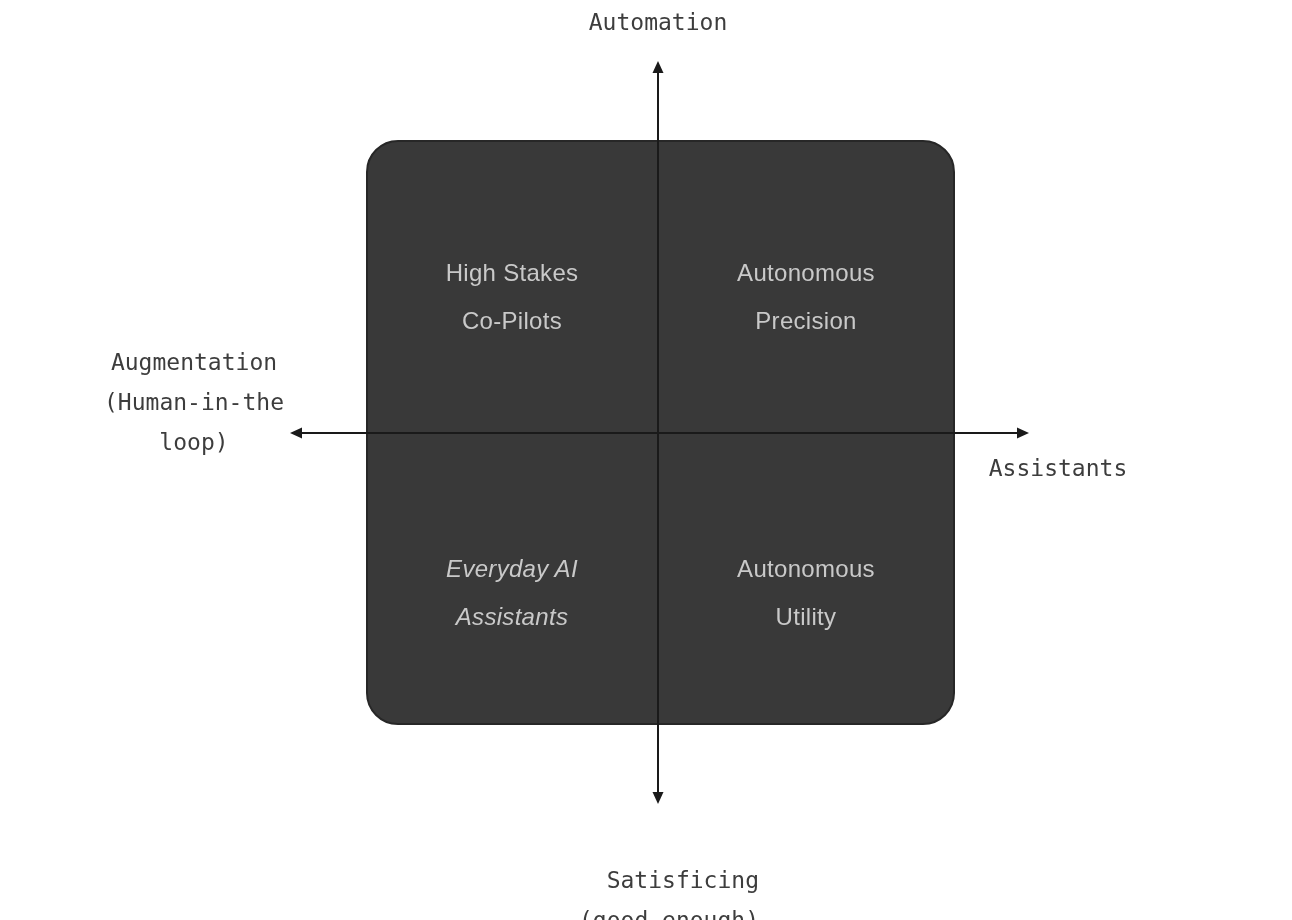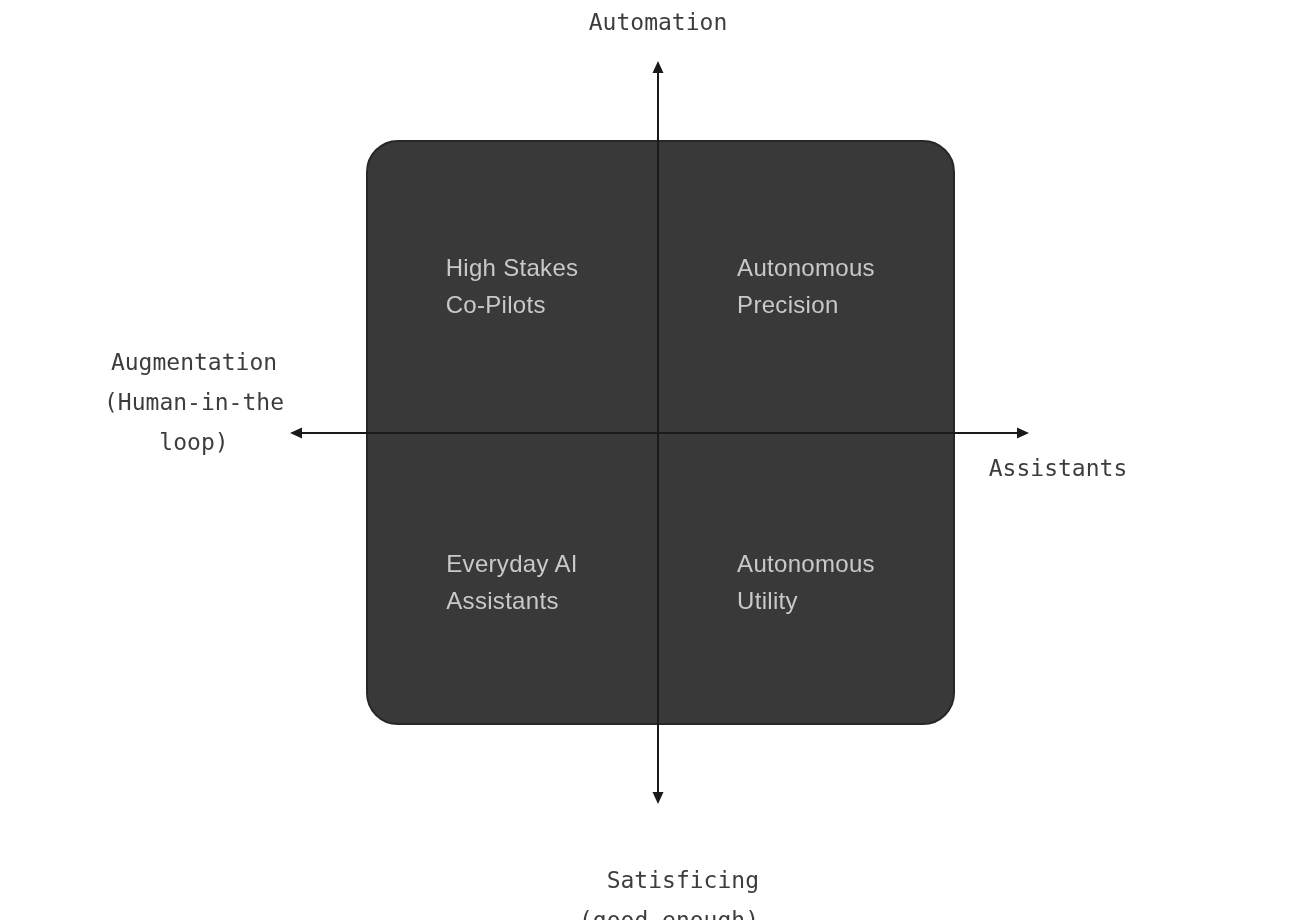--- a/index.html
+++ b/index.html
@@ -36,38 +36,39 @@
     z-index: 2;
     pointer-events: none;
   }
   .q-label {
     position: absolute;
     transform: translateX(-50%);
     z-index: 3;
     color: #c9c9c9;
     font-family: "Liberation Sans", "DejaVu Sans", sans-serif;
     font-size: 24px;
-    line-height: 37px;
+    line-height: 48px;
+    text-align: center;
     white-space: pre-line;
     letter-spacing: 0.3px;
   }
   .axis-label {
     position: absolute;
     transform: translateX(-50%);
     z-index: 3;
     color: #3d3d3d;
     font-family: "DejaVu Sans Mono", "Liberation Mono", monospace;
     font-size: 23px;
     line-height: 40px;
     text-align: center;
     white-space: pre-line;
   }
   .q-label.tl { left: 512px; top: 249px; }
   .q-label.tr { left: 806px; top: 249px; }
-  .q-label.bl { left: 512px; top: 545px; }
+  .q-label.bl { left: 512px; top: 545px; font-style: italic; }
   .q-label.br { left: 806px; top: 545px; }
   .axis-label.top    { left: 658px;  top: 2px;   }
   .axis-label.bottom { left: 669px;  top: 860px; text-align: right; }
   .axis-label.left   { left: 194px;  top: 342px; }
   .axis-label.right  { left: 1058px; top: 448px; }
 </style>
 </head>
 <body>
 
 <div class="canvas">

